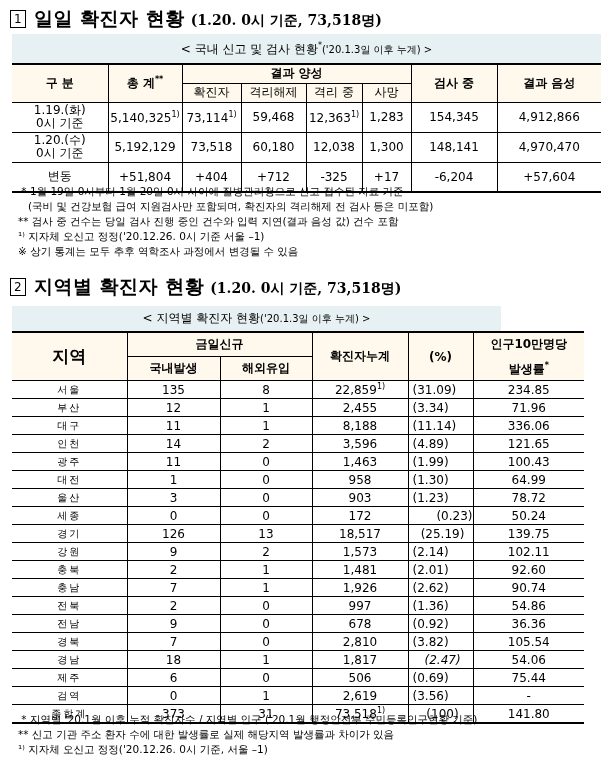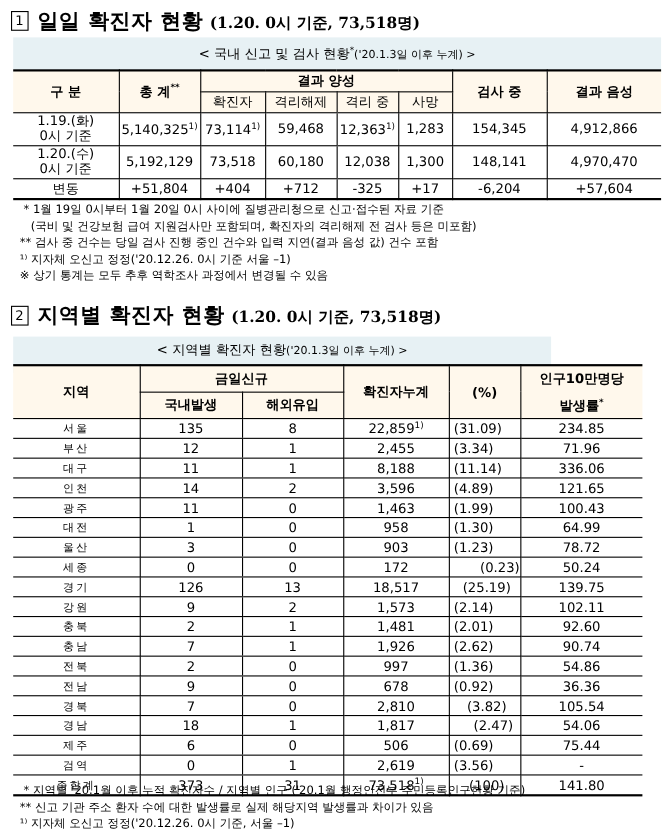--- a/index.html
+++ b/index.html
@@ -86,21 +86,21 @@
           <div>0시 기준</div>
         </td>
     <td>5,192,129</td>
     <td>73,518</td>
     <td class="dot-r">60,180</td>
     <td>12,038</td>
     <td>1,300</td>
     <td>148,141</td>
     <td>4,970,470</td>
   </tr>
-  <tr style="height:18px">
+  <tr style="height:30px">
     <td>변동</td>
     <td>+51,804</td>
     <td>+404</td>
     <td class="dot-r">+712</td>
     <td>-325</td>
     <td>+17</td>
     <td>-6,204</td>
     <td>+57,604</td>
   </tr>
 </tbody>
@@ -126,21 +126,21 @@
   <colgroup>
     <col style="width:115px">
       <col style="width:93px">
       <col style="width:92px">
       <col style="width:96px">
       <col style="width:65px">
       <col style="width:111px">
   </colgroup>
   <tbody>
       <tr style="height:22px">
-    <th rowspan="2" class="hdr-bold" style="font-size:12px">지역</th>
+    <th rowspan="2" class="hdr-bold" style="font-size:17px">지역</th>
     <th colspan="2" class="hdr-bold">금일신규</th>
     <th rowspan="2" class="hdr-bold">확진자누계</th>
     <th rowspan="2" class="hdr-bold">(%)</th>
     <th rowspan="2" class="hdr-bold" style="line-height:22px">
           <div>인구10만명당</div>
           <div><span>발생률</span><sup>*</sup></div>
         </th>
   </tr>
   <tr style="height:22px">
     <th class="hdr-bold dot-r">국내발생</th>
@@ -258,29 +258,29 @@
         <td><span>0</span></td>
         <td><span>678</span><sup></sup></td>
         <td style="text-align: left; padding-left: 4px;"><span>(0.92)</span></td>
         <td><span>36.36</span></td>
       </tr>
       <tr>
         <td class="region"><span>경북</span></td>
         <td class="dot-r"><span>7</span></td>
         <td><span>0</span></td>
         <td><span>2,810</span><sup></sup></td>
-        <td style="text-align: center; padding-left: 4px;"><span>(3.82)</span></td>
+        <td style="text-align: left; padding-left: 4px;"><span>(3.82)</span></td>
         <td><span>105.54</span></td>
       </tr>
       <tr>
         <td class="region"><span>경남</span></td>
         <td class="dot-r"><span>18</span></td>
         <td><span>1</span></td>
         <td><span>1,817</span><sup></sup></td>
-        <td style="text-align: center; padding-left: 16px;"><span>(2.47)</span></td>
+        <td style="text-align: left; padding-left: 16px; font-style: italic;"><span>(2.47)</span></td>
         <td><span>54.06</span></td>
       </tr>
       <tr>
         <td class="region"><span>제주</span></td>
         <td class="dot-r"><span>6</span></td>
         <td><span>0</span></td>
         <td><span>506</span><sup></sup></td>
         <td style="text-align: left; padding-left: 4px;"><span>(0.69)</span></td>
         <td><span>75.44</span></td>
       </tr>

